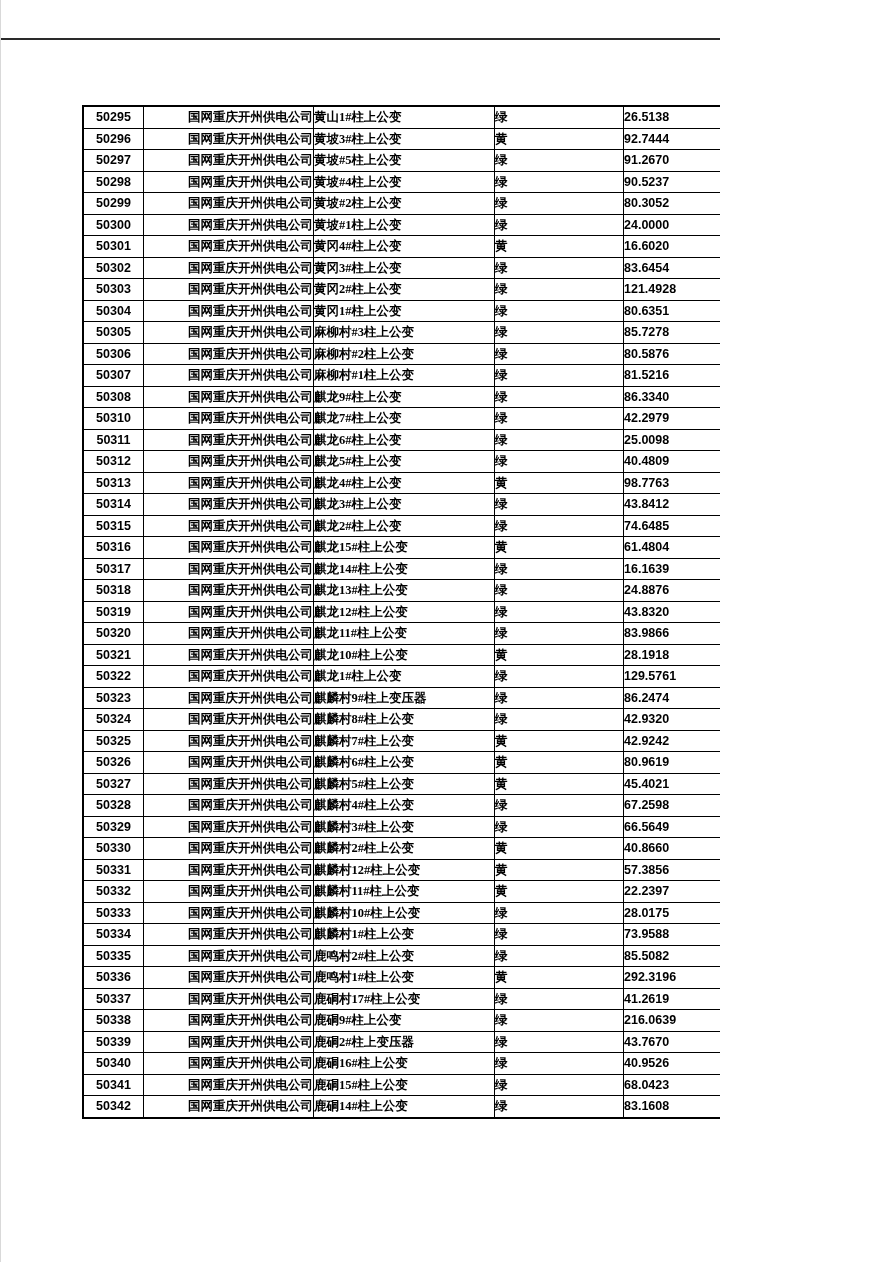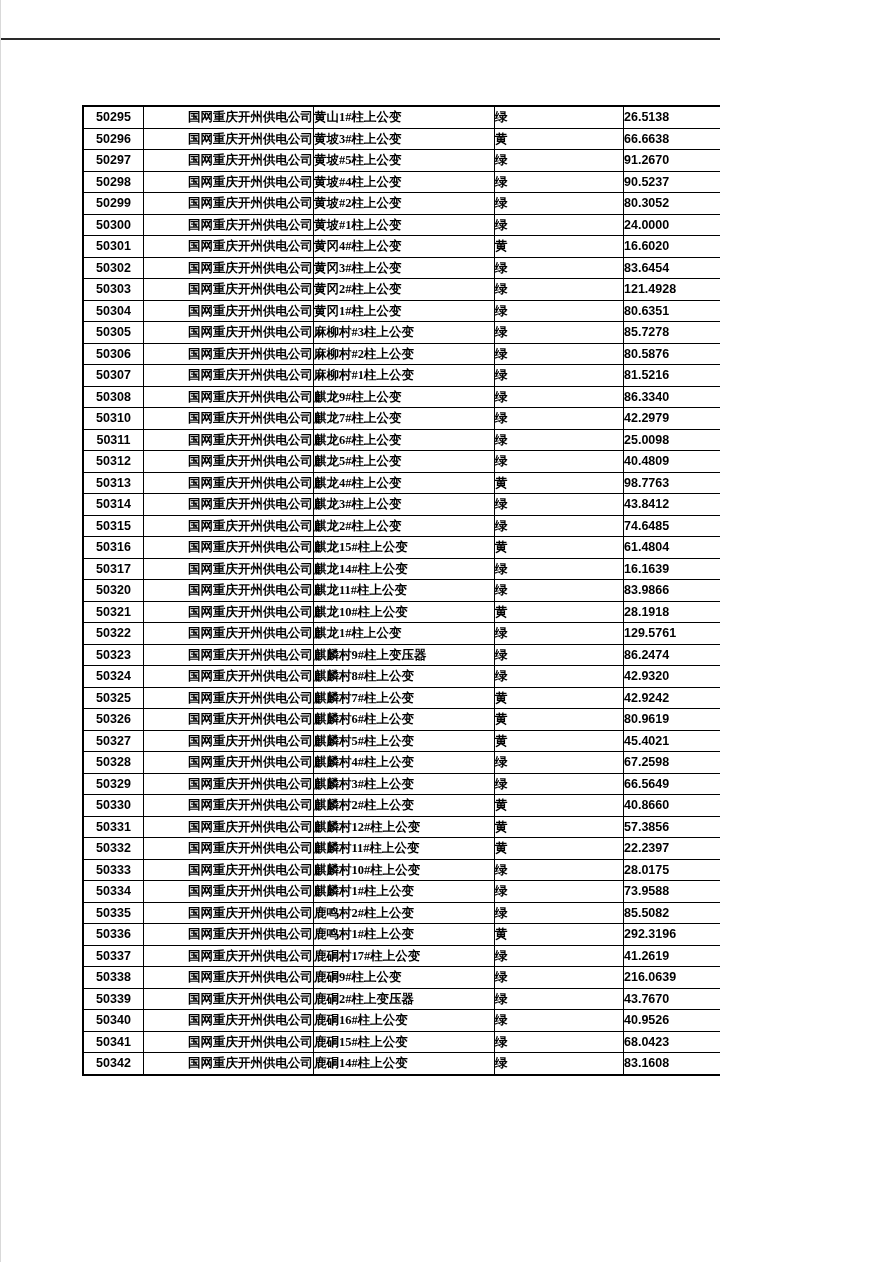--- a/index.html
+++ b/index.html
@@ -81,21 +81,21 @@
           <td class="col-company">国网重庆开州供电公司</td>
           <td class="col-name">黄山1#柱上公变</td>
           <td class="col-status">绿</td>
           <td class="col-value">26.5138</td>
         </tr>
         <tr>
           <td class="col-id">50296</td>
           <td class="col-company">国网重庆开州供电公司</td>
           <td class="col-name">黄坡3#柱上公变</td>
           <td class="col-status">黄</td>
-          <td class="col-value">66.6638</td>
+          <td class="col-value">92.7444</td>
         </tr>
         <tr>
           <td class="col-id">50297</td>
           <td class="col-company">国网重庆开州供电公司</td>
           <td class="col-name">黄坡#5柱上公变</td>
           <td class="col-status">绿</td>
           <td class="col-value">91.2670</td>
         </tr>
         <tr>
           <td class="col-id">50298</td>
@@ -222,20 +222,34 @@
           <td class="col-name">麒龙15#柱上公变</td>
           <td class="col-status">黄</td>
           <td class="col-value">61.4804</td>
         </tr>
         <tr>
           <td class="col-id">50317</td>
           <td class="col-company">国网重庆开州供电公司</td>
           <td class="col-name">麒龙14#柱上公变</td>
           <td class="col-status">绿</td>
           <td class="col-value">16.1639</td>
+        </tr>
+        <tr>
+          <td class="col-id">50318</td>
+          <td class="col-company">国网重庆开州供电公司</td>
+          <td class="col-name">麒龙13#柱上公变</td>
+          <td class="col-status">绿</td>
+          <td class="col-value">24.8876</td>
+        </tr>
+        <tr>
+          <td class="col-id">50319</td>
+          <td class="col-company">国网重庆开州供电公司</td>
+          <td class="col-name">麒龙12#柱上公变</td>
+          <td class="col-status">绿</td>
+          <td class="col-value">43.8320</td>
         </tr>
         <tr>
           <td class="col-id">50320</td>
           <td class="col-company">国网重庆开州供电公司</td>
           <td class="col-name">麒龙11#柱上公变</td>
           <td class="col-status">绿</td>
           <td class="col-value">83.9866</td>
         </tr>
         <tr>
           <td class="col-id">50321</td>

